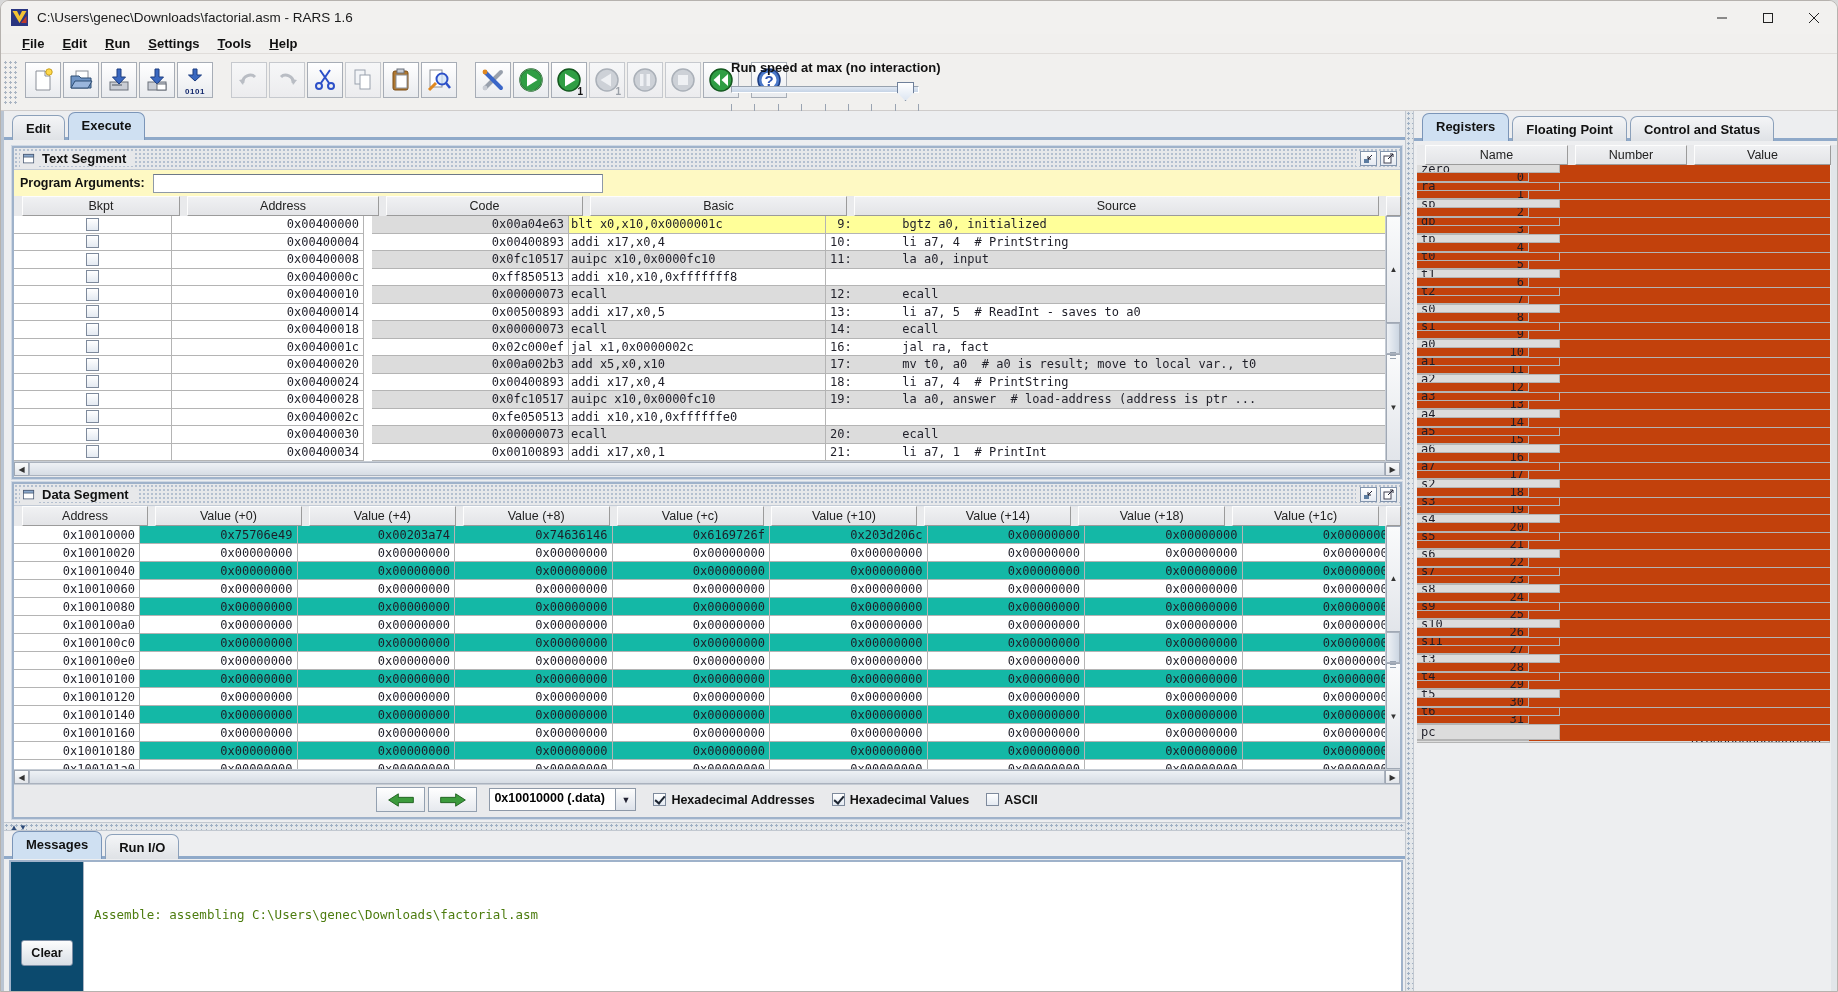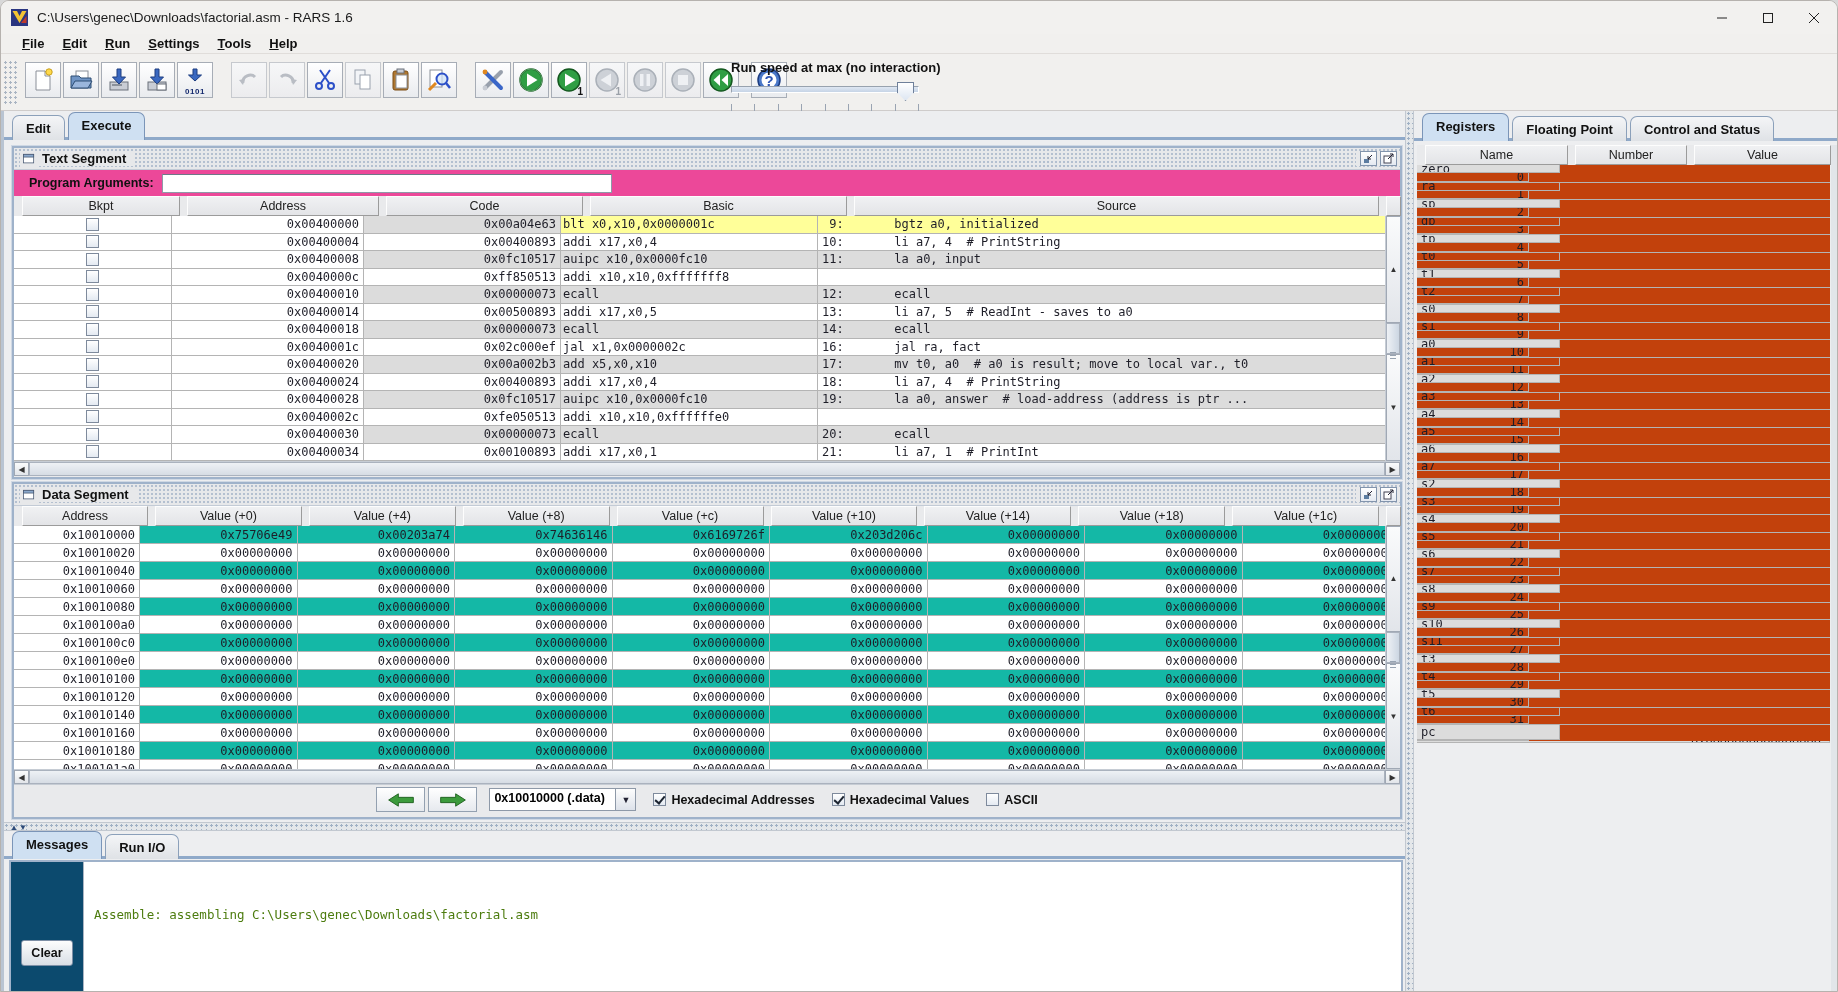--- a/index.html
+++ b/index.html
@@ -55,35 +55,35 @@
   
   .iframe { position:absolute; border:2px solid #9fb2ca; outline:1px solid #cfd8e4; background:#e9eaec; }
   .iftitle { height:22px; background:#e7e8ea; background-image:radial-gradient(circle,#b4c0d0 0.9px,transparent 1.1px); background-size:4px 4px; display:flex; align-items:center; border-bottom:1px solid #c3cbd6; }
   .iftitle .ftitle { font-weight:bold; font-size:13px; color:#111; background:#e7e8ea; padding:0 8px 0 4px; }
   .iftitle .ficon { margin-left:6px; background:#e7e8ea; padding:0 2px; }
   .ifbtns { margin-left:auto; display:flex; background:#e7e8ea; padding-left:4px; }
   .ifbtn { width:17px; height:15px; border:1px solid #8294ac; background:linear-gradient(#fff,#e4e9f1); margin-right:3px; display:flex; align-items:center; justify-content:center; }
 
   
   #text-frame { left:8px; top:35px; width:1390px; height:333px; }
-  .args-row { height:26px; display:flex; align-items:center; padding-left:15px; background:#ec4899; }
+  .args-row { height:26px; display:flex; align-items:center; padding-left:6px; background:#fef9c3; }
   .args-label { font-weight:bold; font-size:12.5px; color:#111; }
   .args-input { margin-left:8px; width:450px; height:19px; border:1px solid #8e99a8; border-top-color:#6d7888; background:#fff; font-size:12px; padding:0 3px; font-family:"DejaVu Sans Mono",monospace; }
 
   .thead { display:flex; height:20px; background:#e9eaec; }
   .th { border:1px solid #9b9b9b; border-left-color:#fdfdfd; border-top-color:#fdfdfd; margin-right:-1px; font-size:12.5px; color:#222; text-align:center; line-height:18px; background:linear-gradient(#f0f1f3,#e3e4e7); overflow:hidden; white-space:nowrap;margin-left:8px; }
   .tbody { position:relative; overflow:hidden; background:#fff; }
   .mono { font-family:"DejaVu Sans Mono",monospace; font-size:12px; color:#1e1e28; }
   .c { border-right:1px solid #b4b4b4; border-bottom:1px solid #b4b4b4; overflow:hidden; white-space:pre; padding:0 4px; display:flex; align-items:center; }
   .r { justify-content:flex-end; }
 
   .trow { display:flex; height:17.5px; background:#fff; }
   .trow .bk { width:158px; justify-content:center; }
   .trow .taddr { width:192px; }
-  .trow .tcode { width:197px; }
+  .trow .tcode { width:197px;margin-left:8px; }
   .trow .tbasic { width:257px; padding-left:2px; }
   .trow .tsrc { flex:1; padding-left:4px; }
   .trow.odd .shade { background:#dcdcdc; }
   .trow .hl { background:#ffff99 !important; }
 
   .th.bk{width:158px;} .th.taddr{width:192px;} .th.tcode{width:197px;} .th.tbasic{width:257px;} .th.tsrc{flex:1;} .th.vsp{width:15px;}
 
   
   #data-frame { left:8px; top:371px; width:1390px; height:337px; }
   .drow { display:flex; height:18px; background:#fff; }

